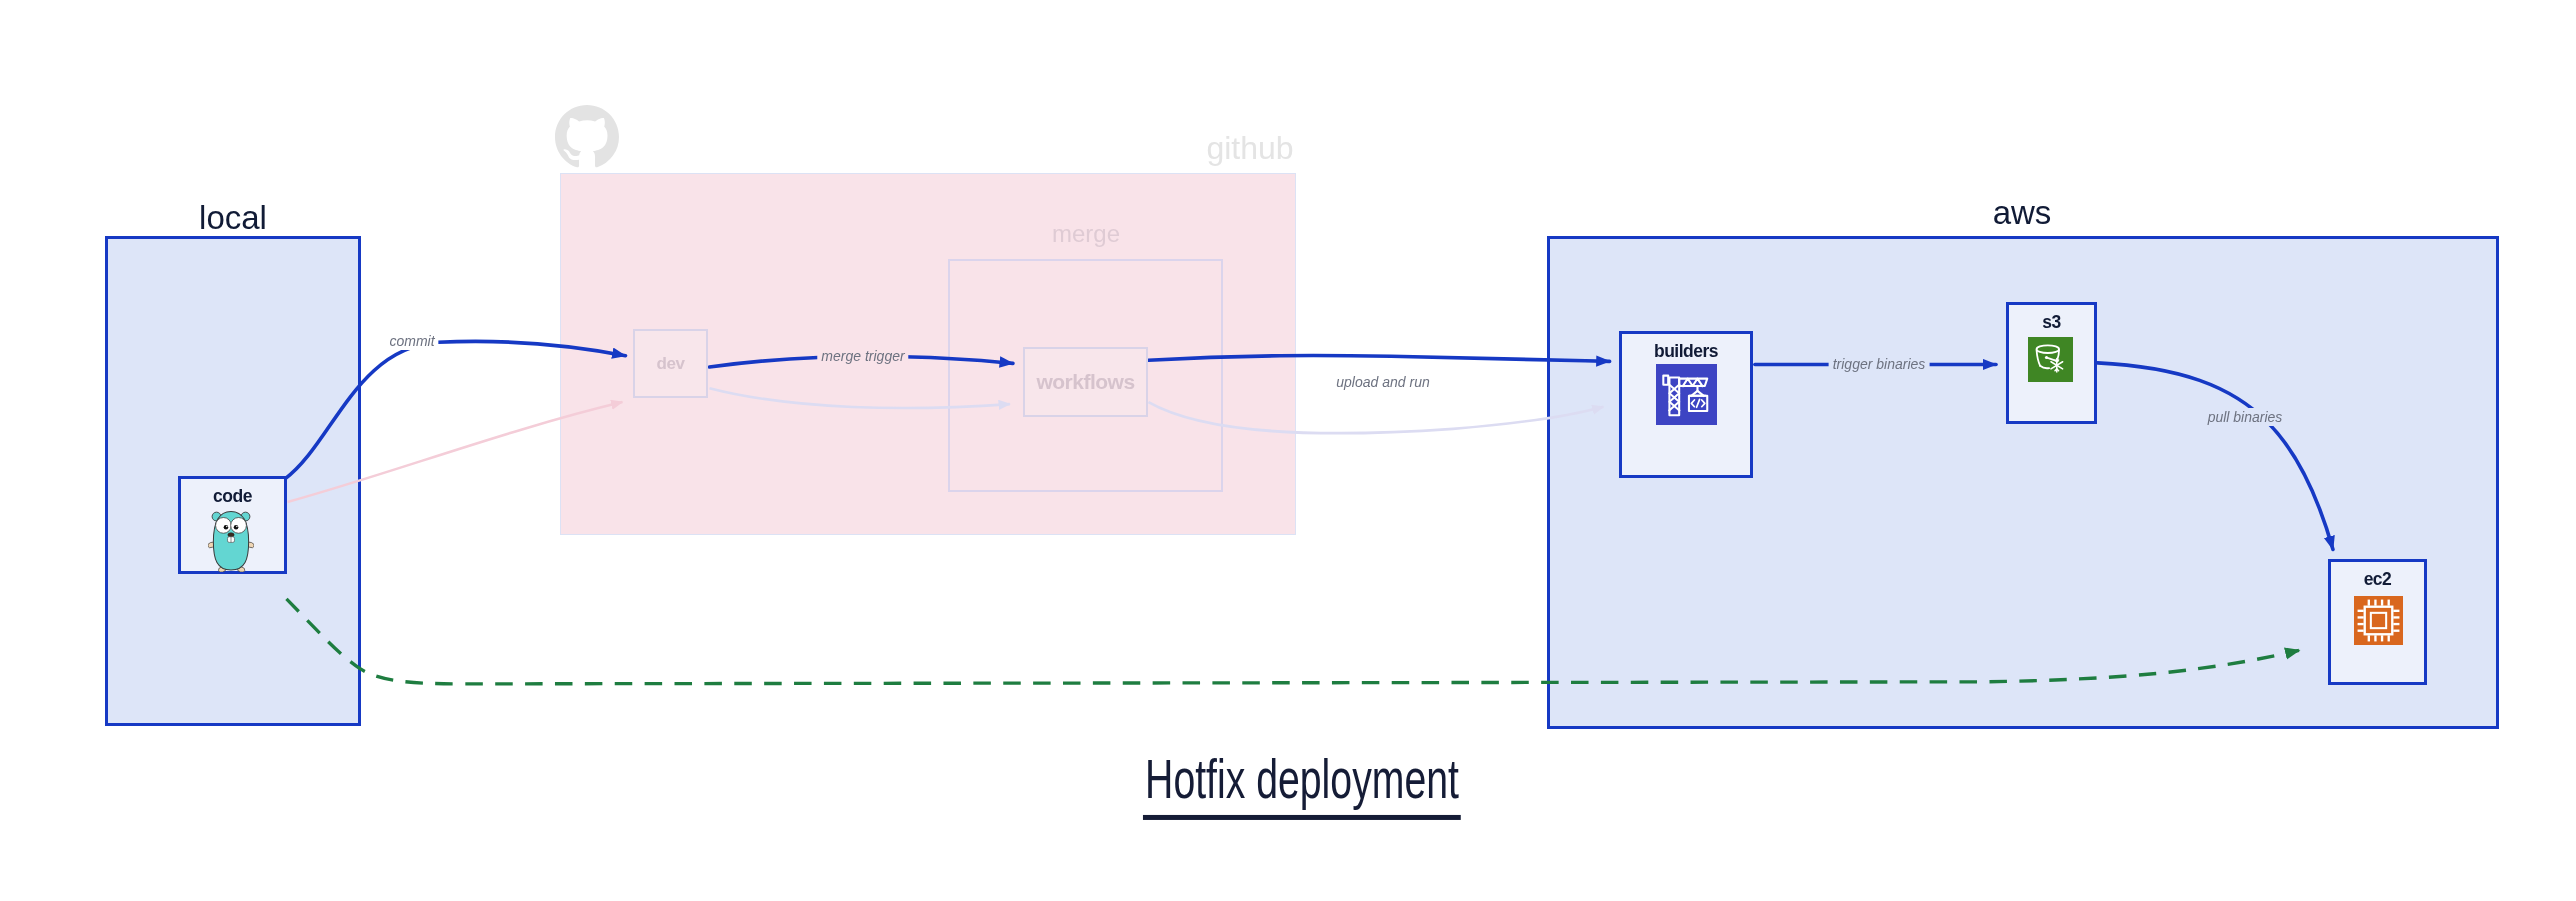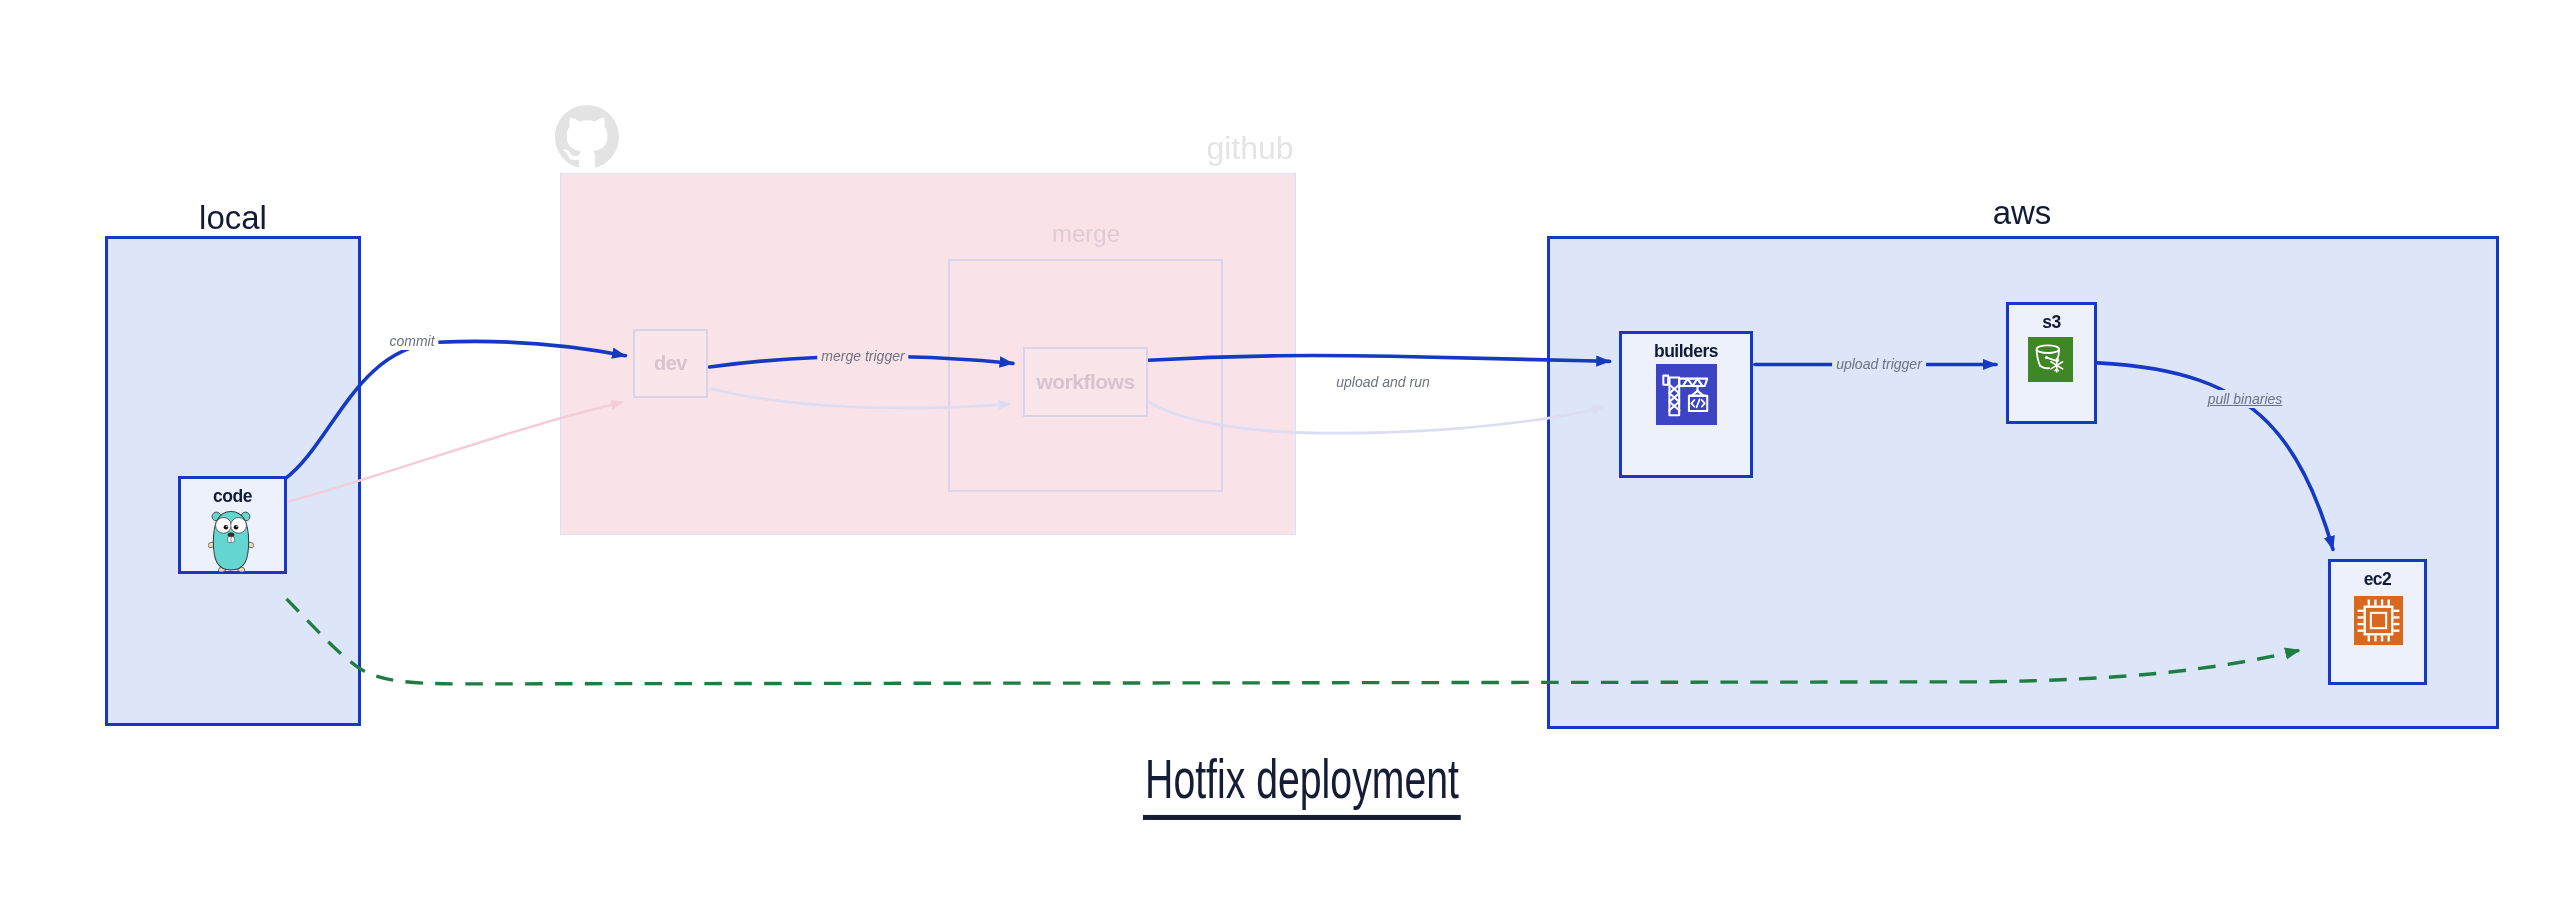--- a/index.html
+++ b/index.html
@@ -90,22 +90,22 @@
     <path d="M 2229 699 C 2420 688, 2560 689, 2700 691 C 2860 694, 2990 698, 3124 701" stroke="#1639c4" stroke-width="7" fill="none" stroke-linecap="round" marker-end="url(#arrBlue)"></path>
     <path d="M 3406 707 L 3874 707" stroke="#1639c4" stroke-width="7" fill="none" stroke-linecap="round" marker-end="url(#arrBlue)"></path>
     <path d="M 4071 704 C 4230 712, 4330 748, 4402 820 C 4466 885, 4505 985, 4528 1066" stroke="#1639c4" stroke-width="7" fill="none" stroke-linecap="round" marker-end="url(#arrBlue)"></path>
 
     <path d="M 556 1162 C 615 1222, 655 1268, 698 1297 C 735 1321, 790 1327, 900 1327 L 3850 1323 C 4120 1319, 4290 1302, 4462 1262" stroke="#1e7d40" stroke-width="6.5" fill="none" stroke-dasharray="34 24" marker-end="url(#arrGreen)"></path>
   </svg>
 
   <div class="edge-label bg-white" style="left:412px;  top:341px;">commit</div>
   <div class="edge-label bg-pink" style="left:863px; top:356px;">merge trigger</div>
   <div class="edge-label bg-white" style="left:1383px; top:357px;margin-top:25px;">upload and run</div>
-  <div class="edge-label bg-blue" style="left:1879px; top:364px;">upload trigger</div>
-  <div class="edge-label bg-blue" style="left:2245px; top:399px;text-decoration:underline;">pull binaries</div>
+  <div class="edge-label bg-blue" style="left:1879px; top:364px;">trigger binaries</div>
+  <div class="edge-label bg-blue" style="left:2245px; top:417px;">pull binaries</div>
 
   <div class="nodes-layer">
 
     <div class="node strong" style="left:178px; top:476px; width:109px; height:98px;">
       <span class="node-label">code</span>
       <svg style="position:absolute; left:27px; top:30px;" width="46" height="63" viewBox="0 0 72 100">
         <ellipse cx="5" cy="57" rx="6" ry="4" fill="#efd6b5" stroke="#3a3a3a" stroke-width="1" transform="rotate(-22 5 57)"></ellipse>
         <ellipse cx="67" cy="57" rx="6" ry="4" fill="#efd6b5" stroke="#3a3a3a" stroke-width="1" transform="rotate(22 67 57)"></ellipse>
         <ellipse cx="22" cy="96" rx="6" ry="4" fill="#efd6b5" stroke="#3a3a3a" stroke-width="1" transform="rotate(-15 22 96)"></ellipse>
         <ellipse cx="52" cy="96" rx="6" ry="4" fill="#efd6b5" stroke="#3a3a3a" stroke-width="1" transform="rotate(15 52 96)"></ellipse>
@@ -118,21 +118,21 @@
         <circle cx="44" cy="29" r="3.6" fill="#111111"></circle>
         <circle cx="29.3" cy="27.8" r="1.1" fill="#ffffff"></circle>
         <circle cx="45.3" cy="27.8" r="1.1" fill="#ffffff"></circle>
         <ellipse cx="36" cy="41" rx="5" ry="3.4" fill="#3a2a1e" stroke="#222" stroke-width="0.8"></ellipse>
         <rect x="30.5" y="44" width="11" height="9" rx="2.5" fill="#ffffff" stroke="#3a3a3a" stroke-width="0.9"></rect>
         <line x1="36" y1="44" x2="36" y2="53" stroke="#3a3a3a" stroke-width="0.9"></line>
       </svg>
     </div>
 
     <div class="node faded" style="left:633px; top:329px; width:75px; height:69px;">
-      <span class="node-label" style="font-size:20px;">dev</span>
+      <span class="node-label" style="font-size:17px;">dev</span>
     </div>
 
     <div class="node faded" style="left:1023px; top:347px; width:125px; height:70px;">
       <span class="node-label" style="font-size:21px;">workflows</span>
     </div>
 
     <div class="node strong" style="left:1619px; top:302px; width:134px; height:147px;margin-top:29px;">
       <span class="node-label">builders</span>
       <svg style="position:absolute; left:34px; top:30px;" width="61" height="61" viewBox="0 0 100 100">
         <rect x="0" y="0" width="100" height="100" fill="#3d44c3"></rect>

